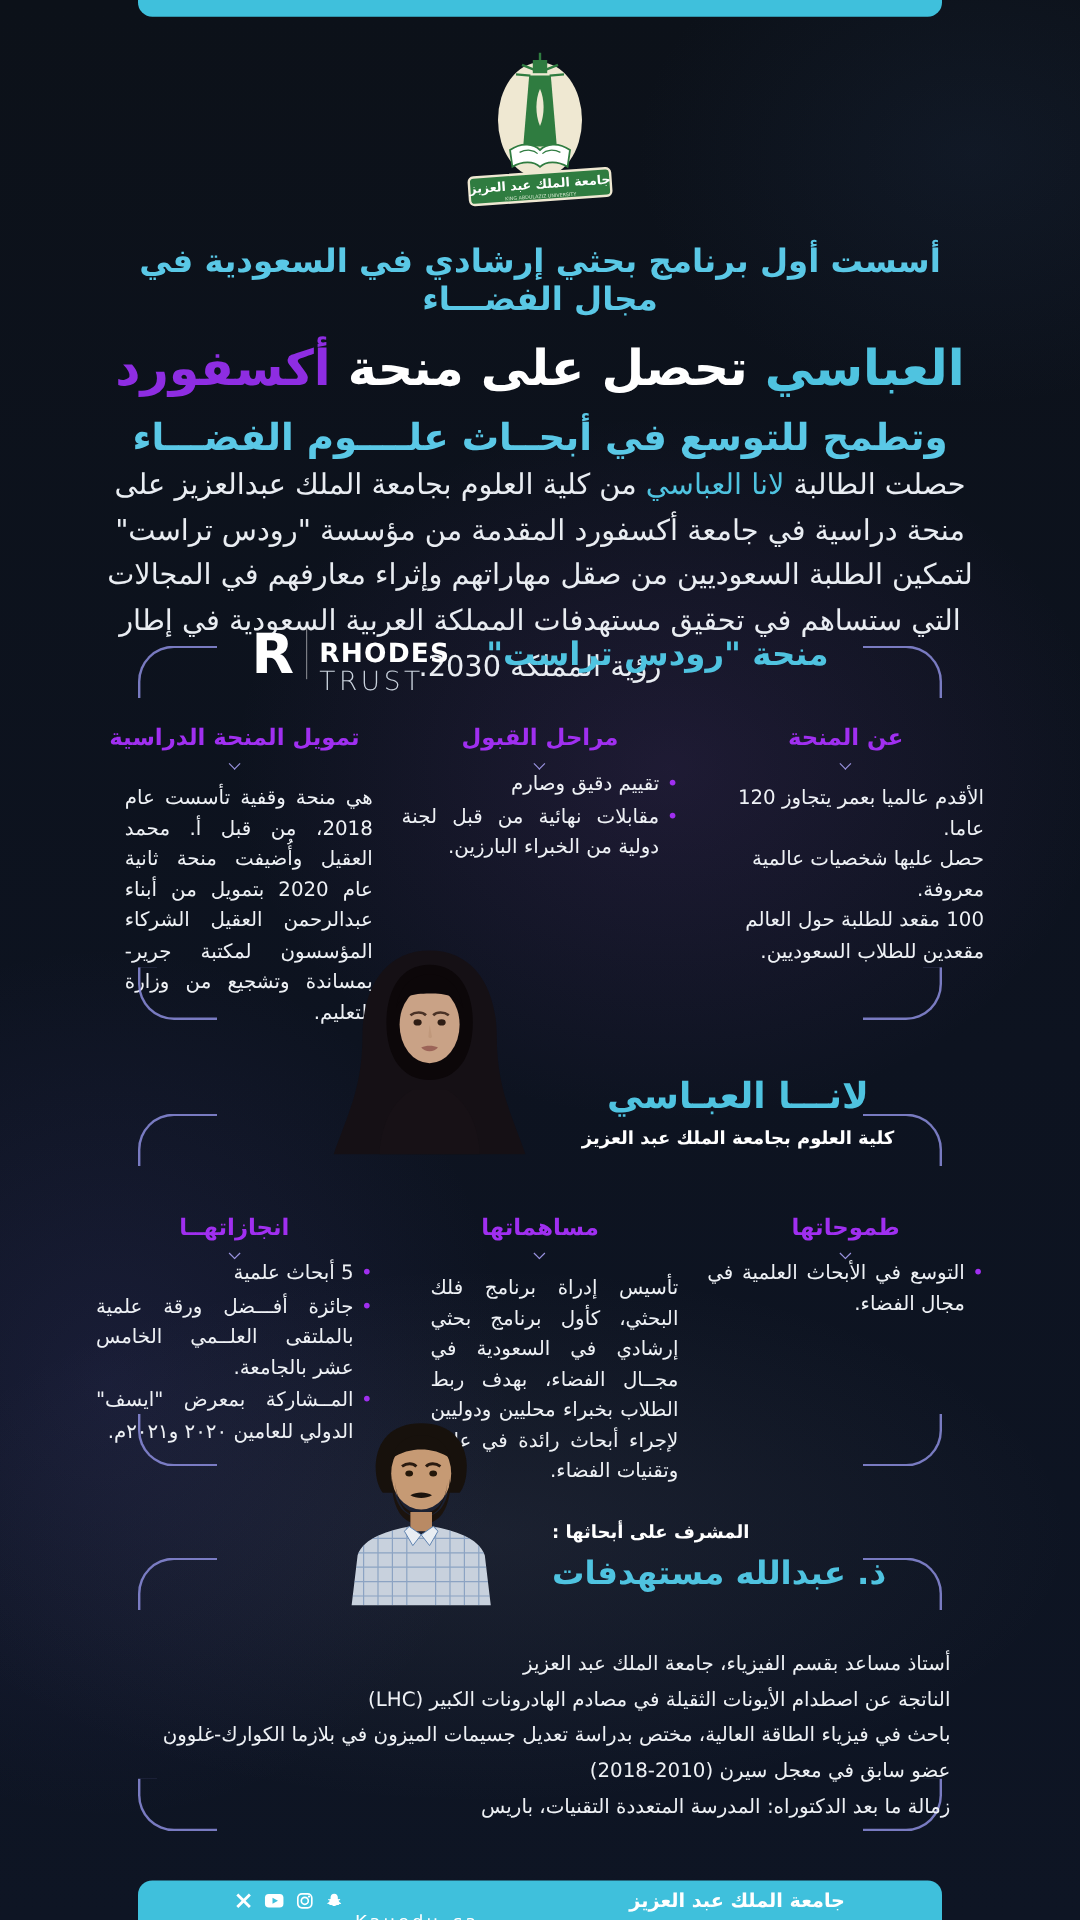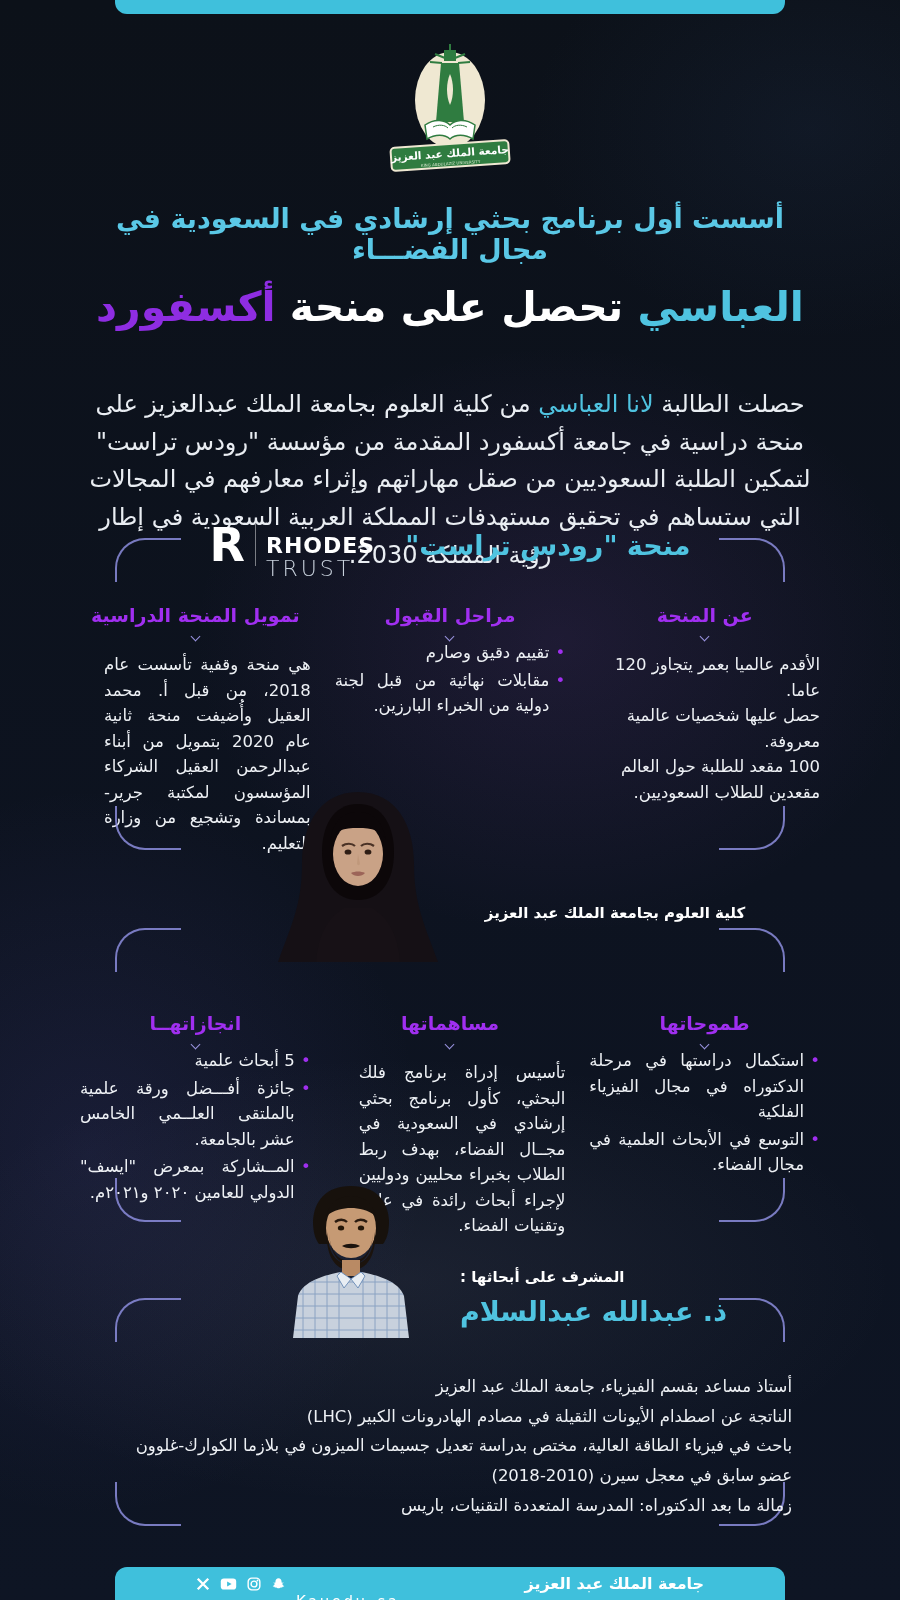--- a/index.html
+++ b/index.html
@@ -150,20 +150,21 @@
     </svg>
   </div>
 
   <header class="headline">
     <div class="h-line1">أسست أول برنامج بحثي إرشادي في السعودية في مجال الفضـــاء</div>
     <div class="h-line2">
       <span class="cyan">العباسي</span>
       <span>تحصل على منحة</span>
       <span class="purple">أكسفورد</span>
     </div>
+    <div class="h-line3">وتطمح للتوسع في أبحــاث علــــوم الفضـــاء</div>
   </header>
 
   <p class="intro"><span>حصلت الطالبة </span><span class="hl">لانا العباسي</span><span> من كلية العلوم بجامعة الملك عبدالعزيز على منحة دراسية في جامعة أكسفورد المقدمة من مؤسسة "رودس تراست" لتمكين الطلبة السعوديين من صقل مهاراتهم وإثراء معارفهم في المجالات التي ستساهم في تحقيق مستهدفات المملكة العربية السعودية في إطار رؤية المملكة 2030.</span></p>
 
   <section class="rhodes">
     <span class="corner tl"></span>
     <span class="corner tr"></span>
     <span class="corner bl"></span>
     <span class="corner br"></span>
 
@@ -221,29 +222,29 @@
         <path d="M64,58 C68,55 74,55 77,58 M83,58 C86,55 92,55 96,58" stroke="#4a3226" stroke-width="2.2" fill="none"></path>
         <ellipse cx="70" cy="64" rx="3.4" ry="2.6" fill="#2e1d14"></ellipse>
         <ellipse cx="90" cy="64" rx="3.4" ry="2.6" fill="#2e1d14"></ellipse>
         <path d="M80,66 L79,76 C79.5,77.5 81.5,77.5 82,76 Z" fill="#b8907288"></path>
         <path d="M73,85 C77,83 83,83 87,85 C84,89 76,89 73,85 Z" fill="#9c6458"></path>
         <path d="M38,174 C40,144 52,128 66,120 L94,120 C108,128 120,144 122,174 Z" fill="#171116"></path>
       </svg>
     </div>
 
     <div class="lana-id">
+      <div class="lana-name">لانـــا العبـاسي</div>
       <div class="lana-sub">كلية العلوم بجامعة الملك عبد العزيز</div>
     </div>
 
     <div class="cols">
       <div class="col">
         <div class="col-title">طموحاتها</div>
         <div class="chev-wrap"><span class="chev"></span></div>
         <ul class="col-body blist">
-          <li>استكمال دراستها في مرحلة الدكتوراه في مجال الفيزياء الفلكية</li>
           <li>التوسع في الأبحاث العلمية في مجال الفضاء.</li>
         </ul>
       </div>
       <div class="col">
         <div class="col-title">مساهماتها</div>
         <div class="chev-wrap"><span class="chev"></span></div>
         <div class="col-body just">تأسيس إدراة برنامج فلك البحثي، كأول برنامج بحثي إرشادي في السعودية في مجــال الفضاء، بهدف ربط الطلاب بخبراء محليين ودوليين لإجراء أبحاث رائدة في علوم وتقنيات الفضاء.</div>
       </div>
       <div class="col">
         <div class="col-title">انجازاتهــا</div>
@@ -295,21 +296,21 @@
           <line x1="38" y1="124" x2="154" y2="124"></line>
             <line x1="38" y1="136" x2="154" y2="136"></line>
           <line x1="38" y1="148" x2="154" y2="148"></line>
         </g>
         <path d="M86,90 L96,97 L89,106 L82,94 Z M106,90 L96,97 L103,106 L110,94 Z" fill="#e8edf3" stroke="#5b7fae" stroke-width="0.8"></path>
       </svg>
     </div>
 
     <div class="sup-id">
       <div class="sup-label">المشرف على أبحاثها :</div>
-      <div class="sup-name">ذ. عبدالله عبدالسلام</div>
+      <div class="sup-name">ذ. عبدالله مستهدفات</div>
     </div>
 
     <div class="sup-bio">
       <div>أستاذ مساعد بقسم الفيزياء، جامعة الملك عبد العزيز</div>
       <div>الناتجة عن اصطدام الأيونات الثقيلة في مصادم الهادرونات الكبير (LHC)</div>
       <div>باحث في فيزياء الطاقة العالية، مختص بدراسة تعديل جسيمات الميزون في بلازما الكوارك-غلوون</div>
       <div>عضو سابق في معجل سيرن (2010-2018)</div>
       <div>زمالة ما بعد الدكتوراه: المدرسة المتعددة التقنيات، باريس</div>
     </div>
   </section>

